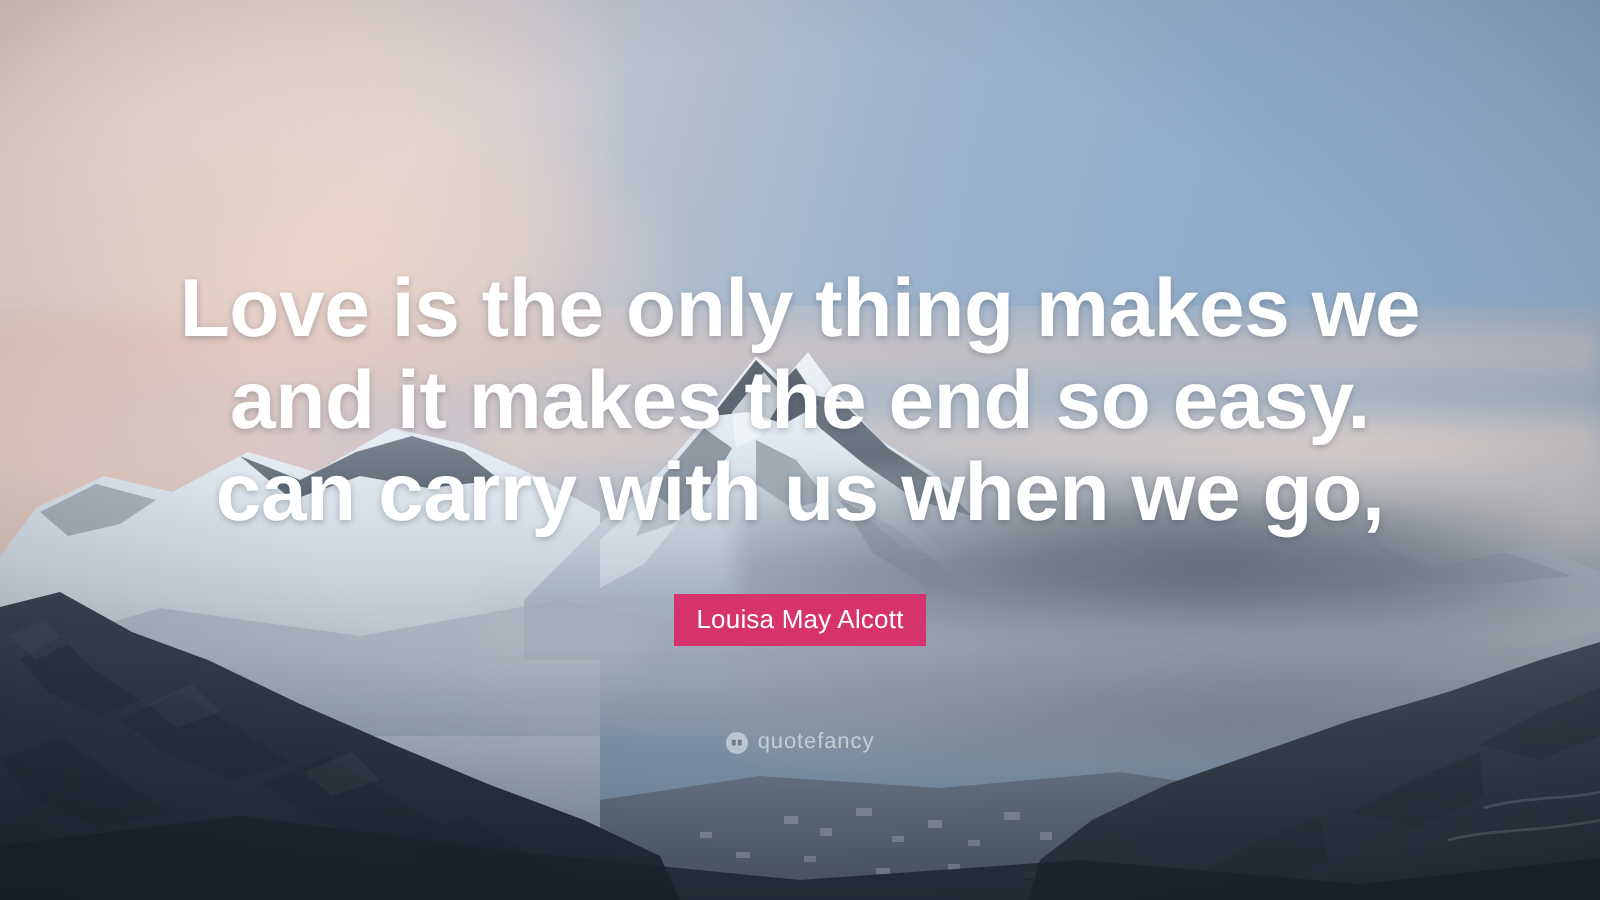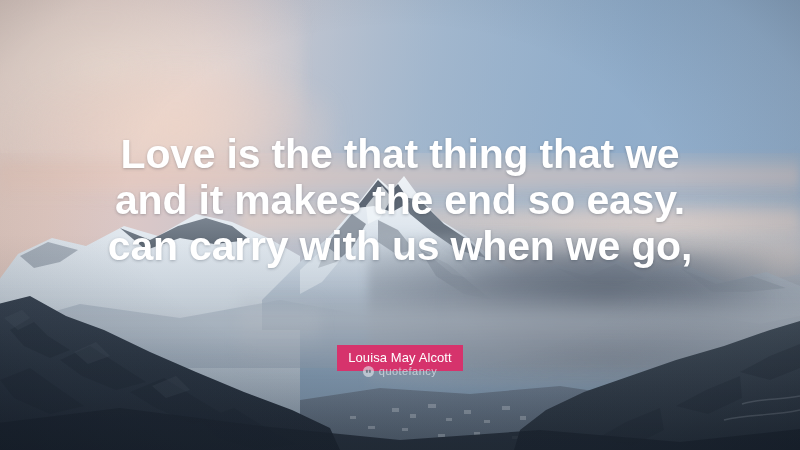--- a/index.html
+++ b/index.html
@@ -224,21 +224,20 @@
   .author-badge {
     background: #d6336c;
     color: #ffffff;
     font-family: "Liberation Sans", sans-serif;
     font-size: 13px;
     font-weight: 400;
     line-height: 1;
     letter-spacing: 0.1px;
     padding: 6px 11px 7px 11px;
     white-space: nowrap;
-    margin-top: 48px;
   }
 
   
   .watermark {
     position: absolute;
     left: 0; right: 0;
     top: 366px;
     display: flex;
     align-items: center;
     justify-content: center;
@@ -398,21 +397,21 @@
         <path d="M742,404 C762,398 782,400 800,396"></path>
         <path d="M724,420 C748,414 772,416 800,410"></path>
       </g>
     </svg>
 
     <div class="photo-tone"></div>
     <div class="photo-vignette"></div>
   </div>
 
   <div class="quote-block">
-    <div class="quote-line">Love is the that thing that we</div>
+    <div class="quote-line">Love is the only thing makes we</div>
     <div class="quote-line">and it makes the end so easy.</div>
     <div class="quote-line">can carry with us when we go,</div>
   </div>
 
   <div class="author-wrap">
     <div class="author-badge">Louisa May Alcott</div>
   </div>
 
   <div class="watermark">
     <span class="wm-icon">

